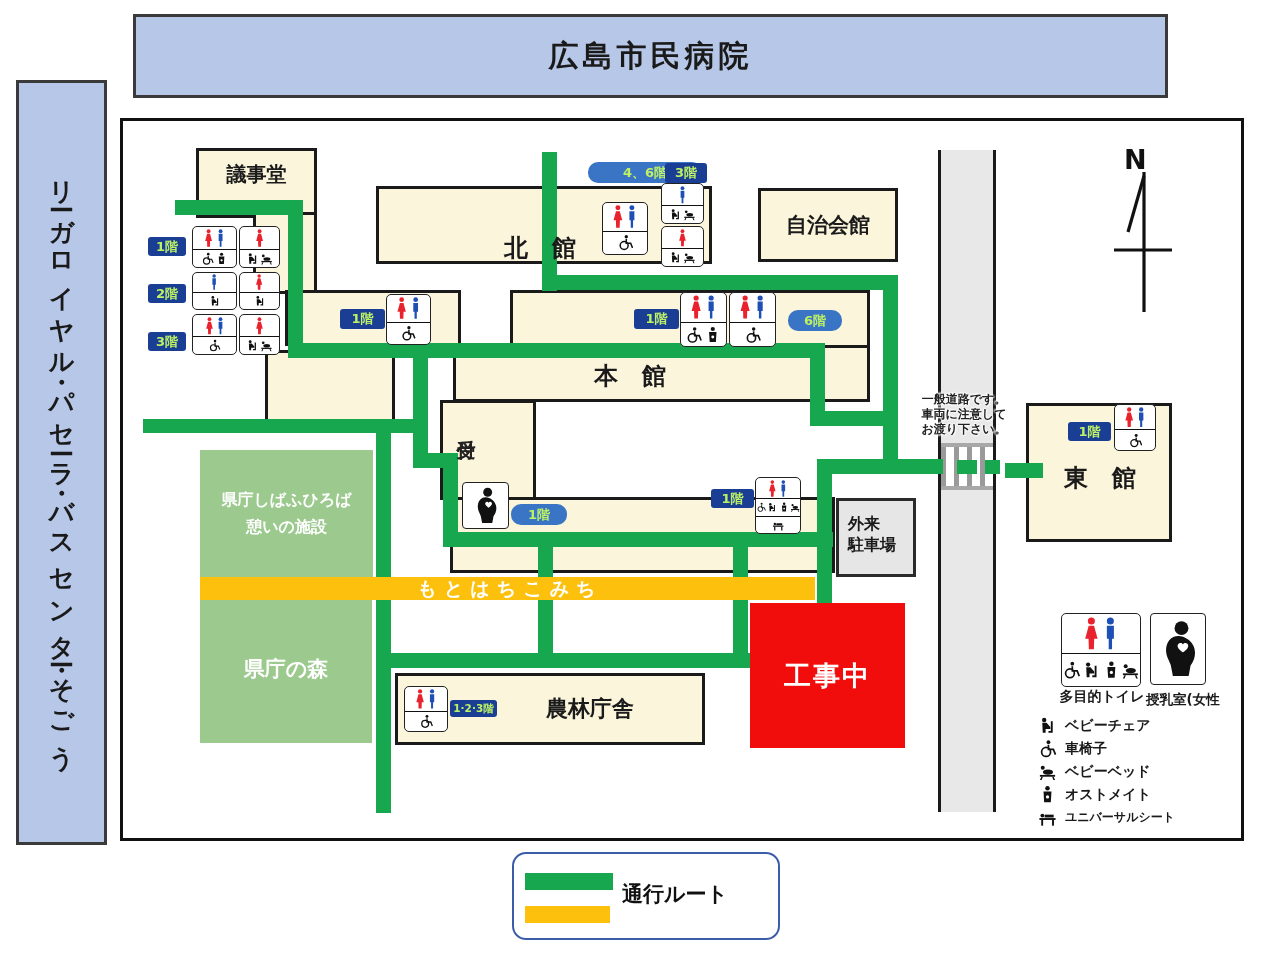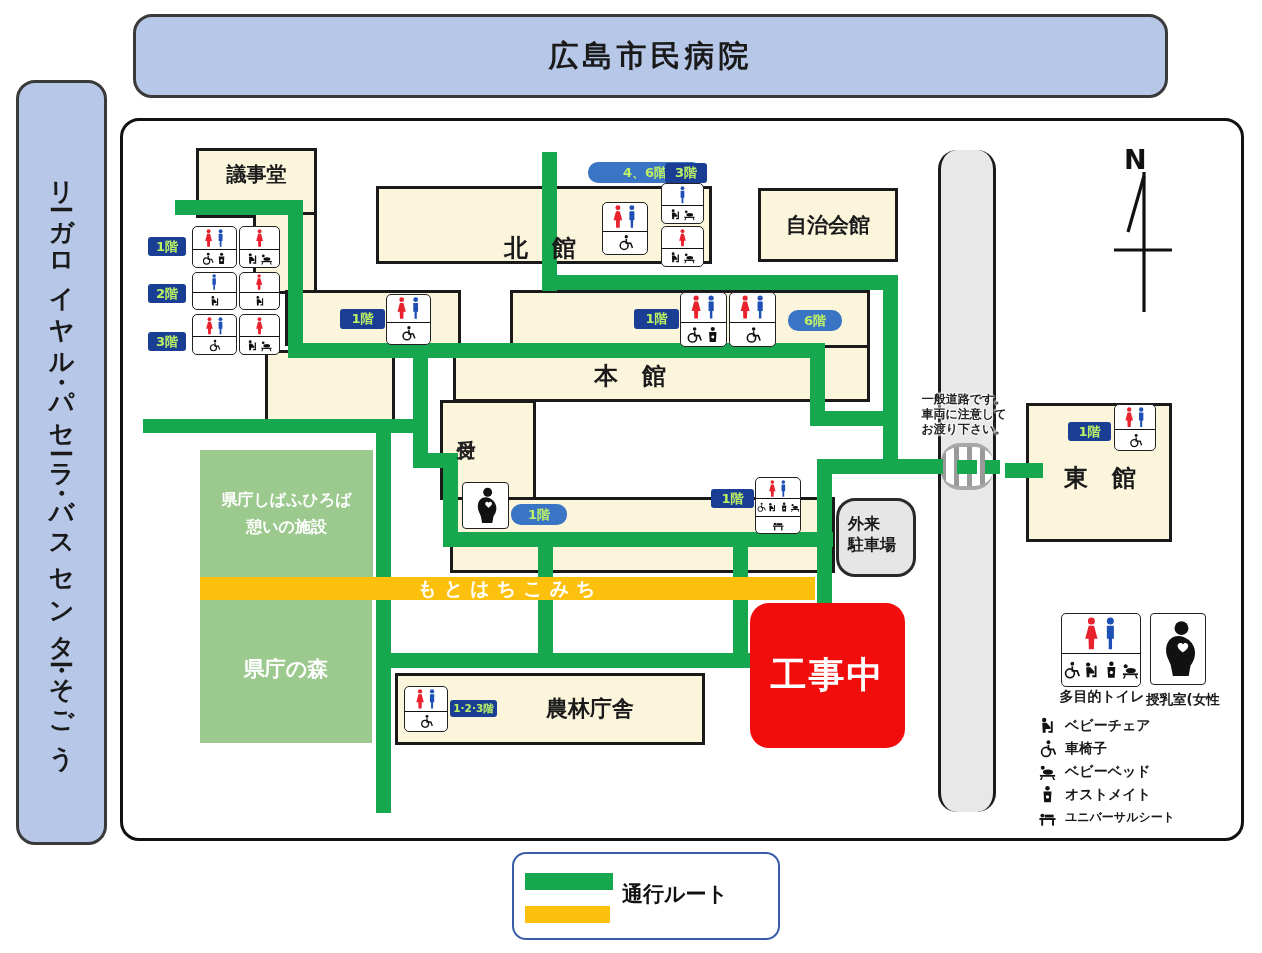--- a/index.html
+++ b/index.html
@@ -1,18 +1,18 @@
 <!DOCTYPE html>
 <html><head>
 <meta charset="utf-8">
 <style>
   html,body{margin:0;padding:0;background:#fff;}
   body{width:1262px;height:953px;position:relative;overflow:hidden;
        font-family:"DejaVu Sans","Liberation Sans",sans-serif;color:#1a1a1a;}
-  .abs{position:absolute;box-sizing:border-box;border-radius:19px;}
+  .abs{position:absolute;box-sizing:border-box;}
   
   #top-banner{left:133px;top:14px;width:1035px;height:84px;background:#b7c7e7;
     border:3px solid #3a3a3a;display:flex;align-items:center;justify-content:center;
     font-size:30px;font-weight:bold;letter-spacing:4px;z-index:2;}
   #side-banner{left:16px;top:80px;width:91px;height:765px;background:#b7c7e7;
     border:3px solid #3a3a3a;display:flex;align-items:center;justify-content:center;z-index:2;}
   #side-banner span{writing-mode:vertical-rl;font-size:25px;font-weight:bold;letter-spacing:5px;}
   
   #map-panel{left:120px;top:118px;width:1124px;height:723px;border:3px solid #111;background:#fff;z-index:1;}
   #map-layer{left:0;top:0;width:1262px;height:953px;z-index:3;pointer-events:none;}
@@ -43,21 +43,21 @@
   #crosswalk{left:941px;top:443px;width:52px;height:47px;z-index:2;
     background:repeating-linear-gradient(90deg,#9a9a9a 0 5px,#fff 5px 13px);
     border-top:4px solid #a8a8a8;border-bottom:4px solid #a8a8a8;}
   #road-note{left:900px;top:392px;width:128px;height:48px;z-index:8;text-align:center;
     font-size:12px;font-weight:bold;line-height:15px;color:#222;
     text-shadow:0 0 2px #fff,0 0 3px #fff,1px 1px 2px #fff,-1px -1px 2px #fff;}
   
   #parking{left:836px;top:498px;width:80px;height:79px;background:#e6e6e6;border:3px solid #2a2a2a;
     z-index:6;font-size:16px;font-weight:bold;line-height:21px;padding:12px 0 0 9px;color:#1a1a1a;}
   #construction{left:750px;top:603px;width:155px;height:145px;background:#f20d0d;z-index:6;
-    display:flex;align-items:center;justify-content:center;color:#fff;font-size:36px;font-weight:bold;letter-spacing:2px;}
+    display:flex;align-items:center;justify-content:center;color:#fff;font-size:27px;font-weight:bold;letter-spacing:2px;}
   #reception{left:452px;top:424px;width:28px;height:56px;z-index:6;writing-mode:vertical-rl;
     font-size:19px;font-weight:bold;letter-spacing:2px;color:#222;}
   #path-label{left:350px;top:576px;width:320px;height:24px;z-index:6;color:#fff;
     font-size:19px;font-weight:bold;letter-spacing:7px;text-align:center;}
   
   #compass{left:1108px;top:144px;width:72px;height:180px;z-index:6;}
   #compass .n{position:absolute;left:16px;top:0;font-size:27px;font-weight:bold;color:#111;}
   #multi-caption{left:1056px;top:688px;width:92px;height:18px;z-index:7;font-size:14px;font-weight:bold;text-align:center;}
   #nursing-caption{left:1146px;top:691px;width:116px;height:16px;z-index:7;font-size:13.5px;font-weight:bold;}
   #legend-keys{left:1038px;top:714px;width:225px;z-index:7;}

